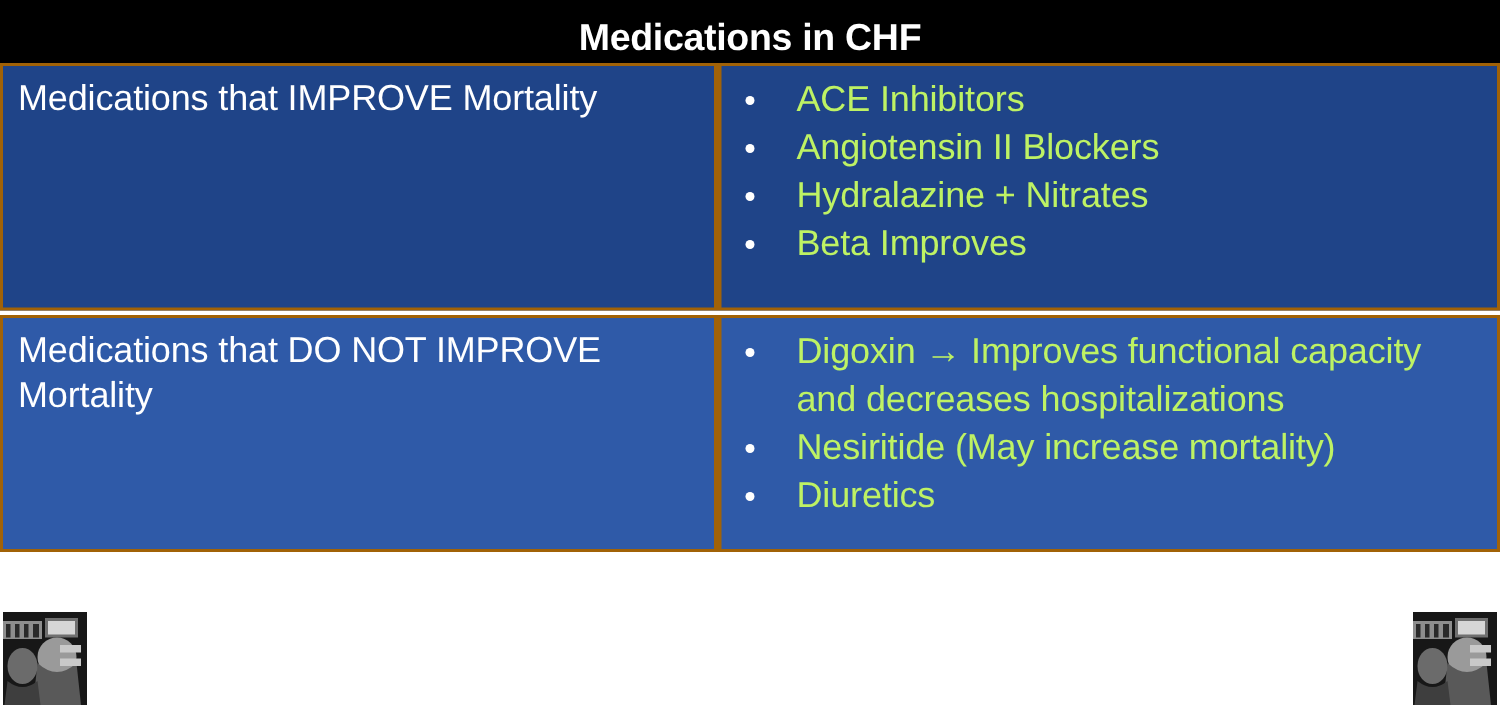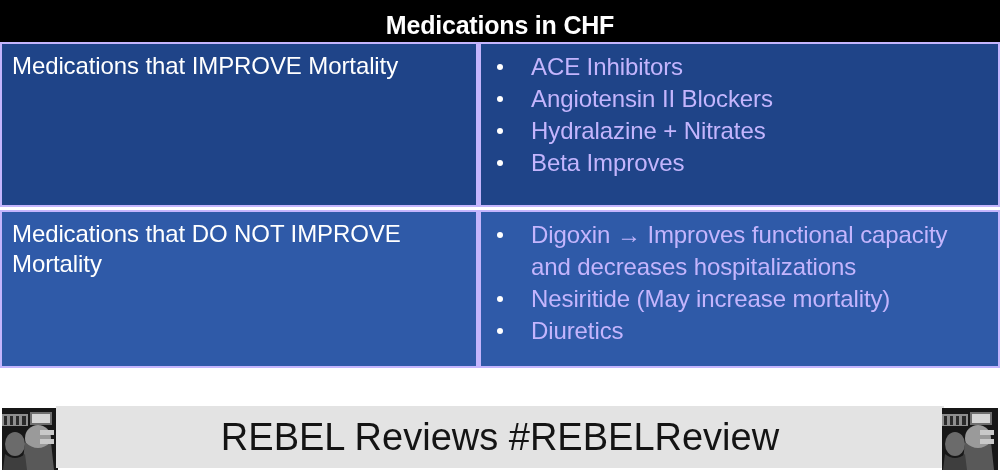--- a/index.html
+++ b/index.html
@@ -58,21 +58,21 @@
     box-sizing: border-box;
     border-bottom: 3px solid #ffffff;
   }
   .row-1 { height: 168px; }
   .row-2 { height: 158px; border-bottom: none; }
 
   .cell {
     box-sizing: border-box;
     position: relative;
     padding: 7px 6px 2px 10px;
-    border: 2px solid #c4b5fd;
+    border: 2px solid #a16207;
     overflow: hidden;
   }
   .cell-left  { width: 478px; }
   .cell-right { width: 522px; border-left-width: 3px; }
 
   .row-1 .cell { background: #1f4488; }
   .row-2 .cell { background: #2f5aa8; }
 
   .cell-label {
     color: #ffffff;
@@ -83,21 +83,21 @@
   }
 
   
   ul.bullets {
     list-style: none;
     margin: 0;
     padding: 0;
   }
   ul.bullets li {
     position: relative;
-    color: #c4b5fd;
+    color: #bef264;
     font-size: 24px;
     line-height: 32px;
     letter-spacing: -0.1px;
     padding-left: 40px;
     margin: 0;
   }
   ul.bullets li .dot {
     position: absolute;
     left: 6px;
     top: 13px;
@@ -200,23 +200,20 @@
         <rect x="30" y="6" width="18" height="9" fill="#d6d6d6"></rect>
         <circle cx="36" cy="30" r="13" fill="#9a9a9a"></circle>
         <path d="M23 34 q13 12 26 0 l3 28 h-32 z" fill="#595959"></path>
         <ellipse cx="13" cy="36" rx="10" ry="12" fill="#6b6b6b"></ellipse>
         <path d="M3 46 q10 8 20 0 l2 16 h-24 z" fill="#3e3e3e"></path>
         <rect x="38" y="22" width="14" height="5" fill="#c9c9c9"></rect>
         <rect x="38" y="31" width="14" height="5" fill="#c9c9c9"></rect>
       </svg>
     </div>
 
-    <div class="footer-bar">
-      <div class="footer-text">REBEL Reviews #REBELReview</div>
-    </div>
 
     <div class="logo logo-right">
       <svg viewBox="0 0 56 62" preserveAspectRatio="none" aria-hidden="true">
         <rect x="0" y="0" width="56" height="62" fill="#171717"></rect>
         <rect x="0" y="6" width="26" height="12" fill="#8e8e8e"></rect>
         <rect x="2" y="8" width="3" height="9" fill="#2a2a2a"></rect>
         <rect x="8" y="8" width="3" height="9" fill="#2a2a2a"></rect>
         <rect x="14" y="8" width="3" height="9" fill="#2a2a2a"></rect>
         <rect x="20" y="8" width="4" height="9" fill="#2a2a2a"></rect>
         <rect x="28" y="4" width="22" height="13" fill="#6f6f6f"></rect>

